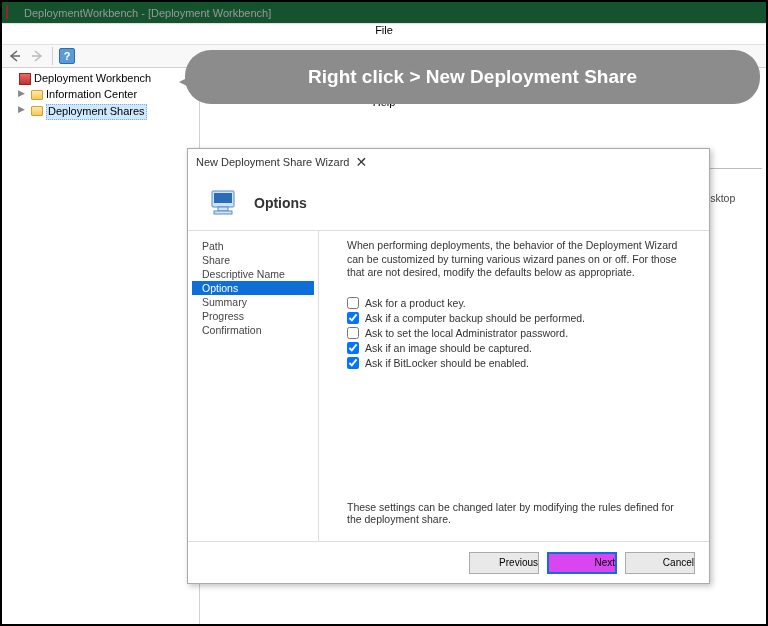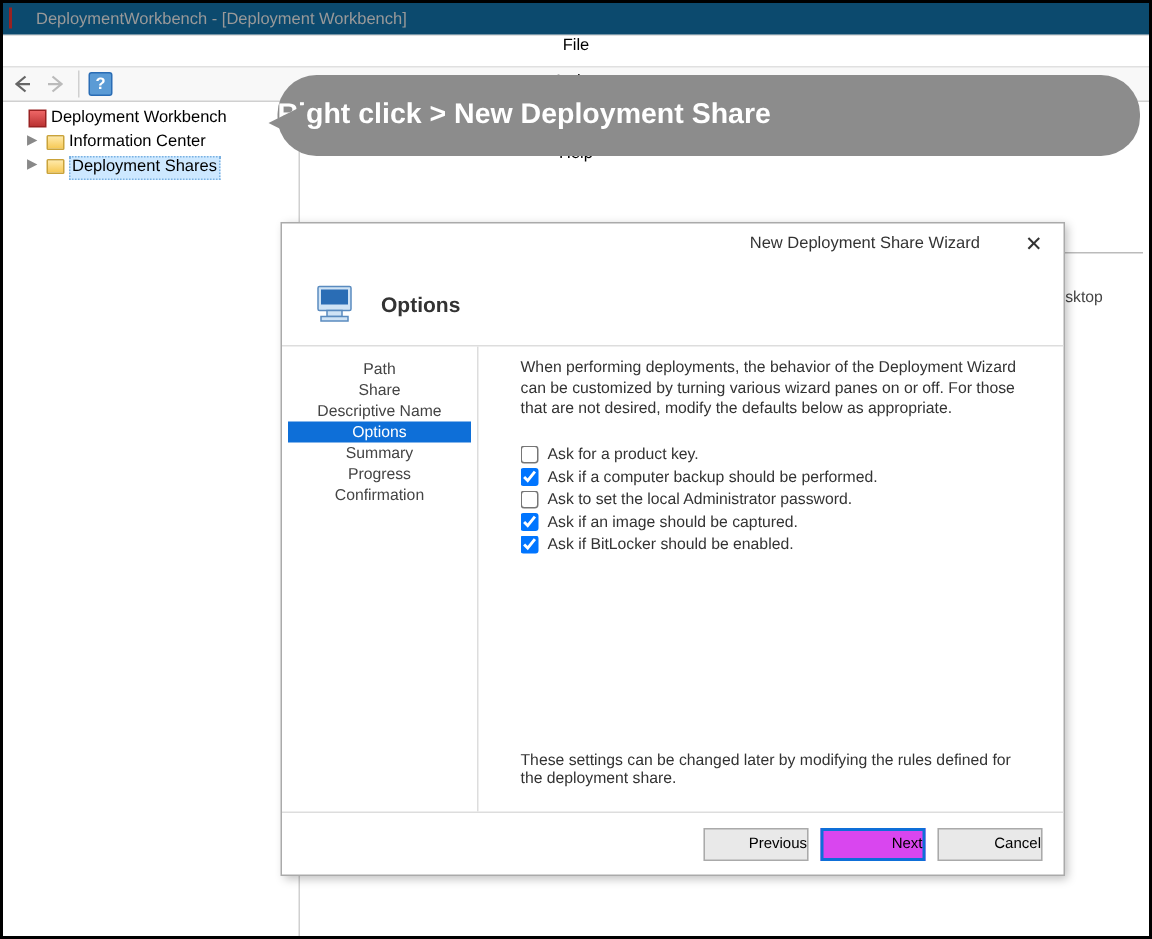--- a/index.html
+++ b/index.html
@@ -8,21 +8,21 @@
   font-size: 11px;
   background: #fff;
   width: 768px;
   height: 626px;
   overflow: hidden;
   position: relative;
   border: 2px solid #000;
 }
 .titlebar {
   height: 22px;
-  background: #0c4a6e;
+  background: #14532d;
   display: flex;
   align-items: center;
   padding: 0 4px;
   color: #999;
   font-size: 11px;
   border-bottom: 1px solid #e0e0e0;
 }
 .titlebar .icon { width: 14px; height: 14px; margin-right: 4px; }
 .menubar {
   height: 20px;
@@ -119,21 +119,21 @@
   position: absolute;
   left: 183px;
   top: 48px;
   width: 575px;
   height: 54px;
   background: #8c8c8c;
   color: #fff;
   border-radius: 26px;
   display: flex;
   align-items: center;
-  justify-content: flex-start;
+  justify-content: center;
   font-size: 19px;
   font-weight: 600;
   z-index: 5;
 }
 .callout::before {
   content: "";
   position: absolute;
   left: -18px;
   top: 20px;
   border: 12px solid transparent;
@@ -152,22 +152,21 @@
   display: flex;
   flex-direction: column;
 }
 .dialog-titlebar {
   height: 26px;
   display: flex;
   align-items: center;
   padding: 0 8px;
   font-size: 11px;
   color: #333;
-  justify-content: flex-end;
-  gap: 24px;
+  justify-content: flex-start;
 }
 .dialog-close {
   font-size: 14px;
   color: #333;
   padding: 0 6px;
 }
 .dialog-header {
   height: 56px;
   display: flex;
   align-items: center;
@@ -183,21 +182,20 @@
   font-weight: bold;
   color: #333;
 }
 .dialog-body {
   flex: 1;
   display: flex;
 }
 .dialog-nav {
   width: 130px;
   padding: 8px 4px;
-  text-align: center;
 }
 .dialog-nav .step {
   padding: 1px 10px;
   font-size: 10.5px;
   color: #444;
 }
 .dialog-nav .step.active {
   background: #0e6fd8;
   color: #fff;
 }

